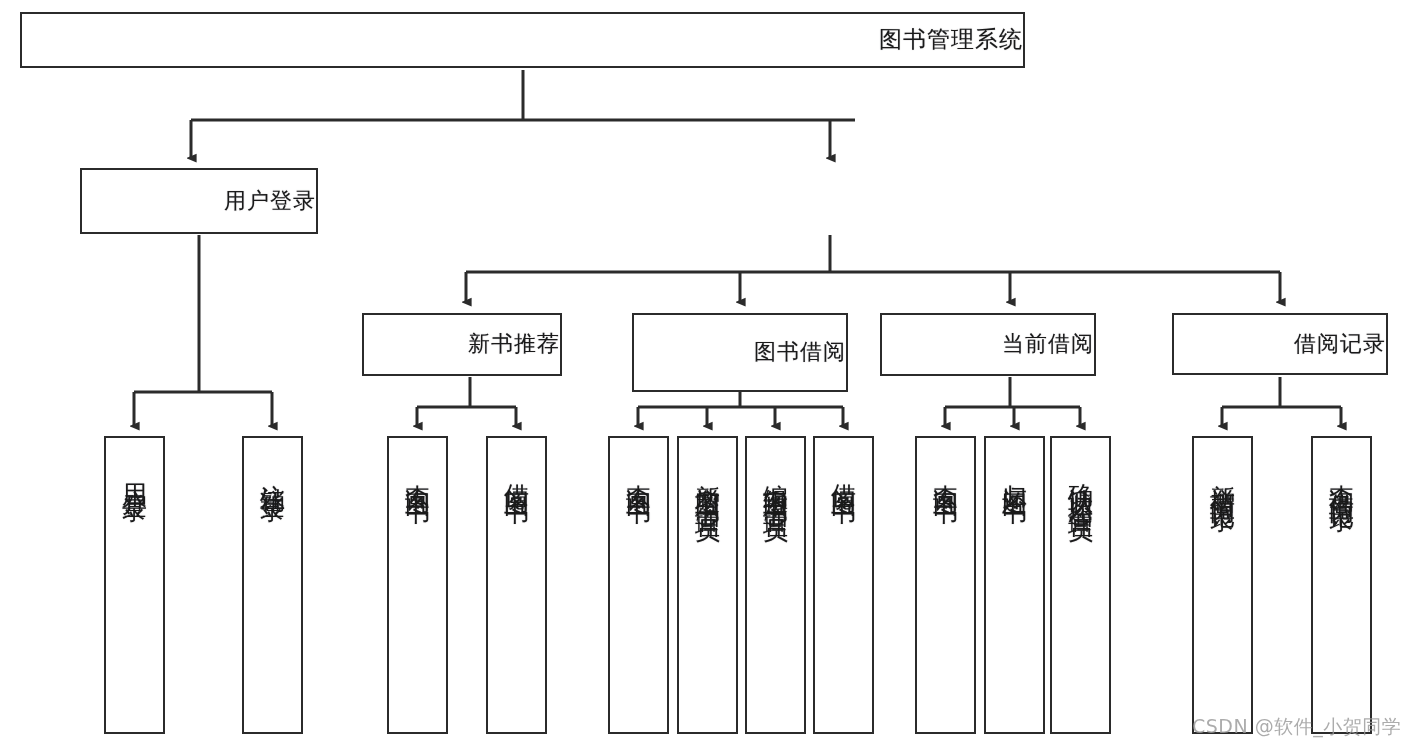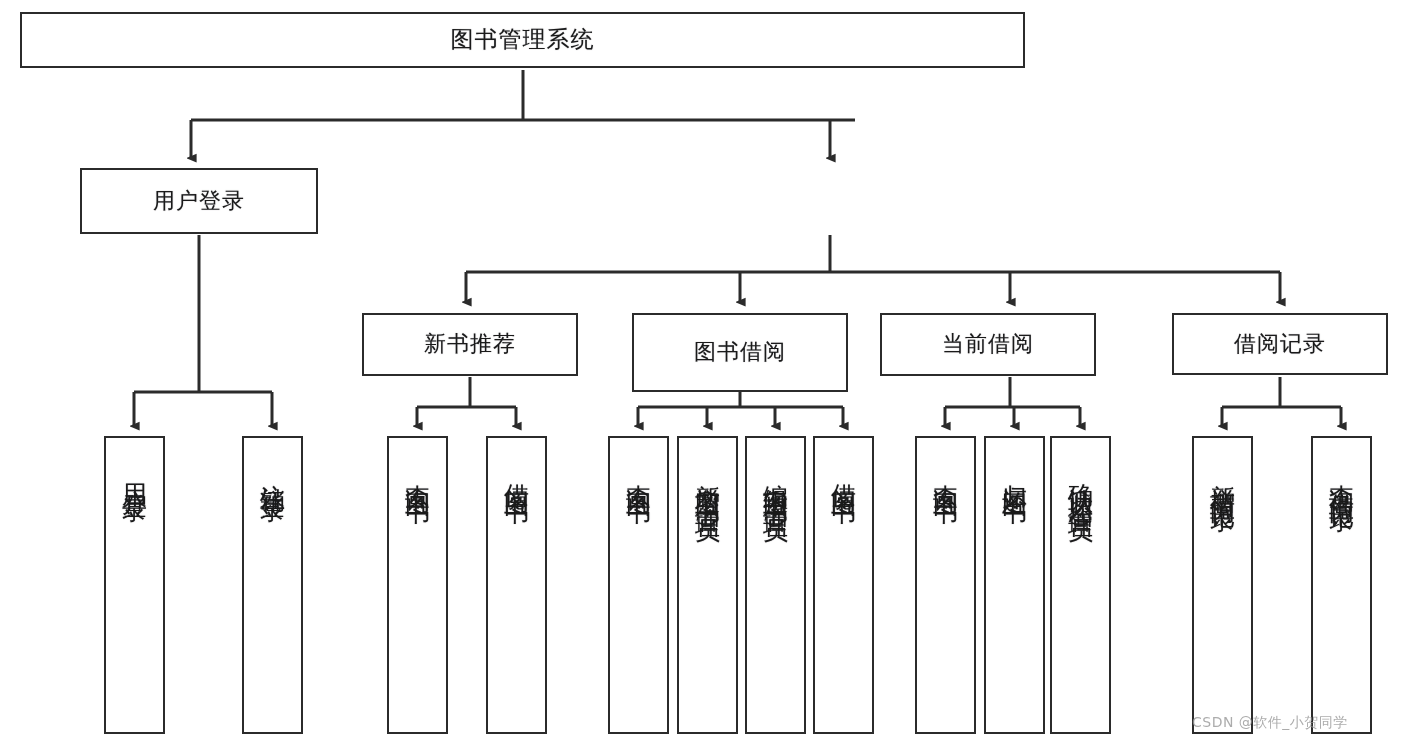--- a/index.html
+++ b/index.html
@@ -11,21 +11,21 @@
 
   svg.edges{position:absolute;left:0;top:0;width:1405px;height:747px;pointer-events:none;}
 
   .node{
     position:absolute;
     box-sizing:border-box;
     background:#ffffff;
     border:2px solid #2b2b2b;
     display:flex;
     align-items:center;
-    justify-content:center;
+    justify-content:flex-end;
     color:#1a1a1a;
     text-shadow:0 0 1px rgba(120,150,190,.55), 0 0 1px rgba(200,140,80,.35);
   }
   .node .lbl{
     display:block;
     white-space:nowrap;
     line-height:1.12;
   }
   
   .h .lbl{font-size:22px;letter-spacing:1px;}
@@ -37,21 +37,21 @@
     writing-mode:vertical-rl;
     text-orientation:upright;
     font-size:25px;
     letter-spacing:5px;
     line-height:1;
     white-space:nowrap;
   }
 
   .watermark{
     position:absolute;
-    font-size:14px;
+    font-size:19px;
     color:#9a9a9a;
     opacity:.82;
     white-space:nowrap;
     letter-spacing:.5px;
   }
 </style>
 </head>
 <body>
 
 <div id="canvas">
@@ -108,21 +108,21 @@
 
   <div class="node h root" style="left:20px;top:12px;width:1005px;height:56px;">
     <span class="lbl">图书管理系统</span>
   </div>
 
   <div class="node h" style="left:80px;top:168px;width:238px;height:66px;">
     <span class="lbl">用户登录</span>
   </div>
 
 
-  <div class="node h" style="left:362px;top:313px;width:216px;height:63px;">
+  <div class="node h" style="left:362px;top:313px;width:200px;height:63px;">
     <span class="lbl">新书推荐</span>
   </div>
 
   <div class="node h" style="left:632px;top:313px;width:216px;height:79px;">
     <span class="lbl">图书借阅</span>
   </div>
 
   <div class="node h" style="left:880px;top:313px;width:216px;height:63px;">
     <span class="lbl">当前借阅</span>
   </div>

